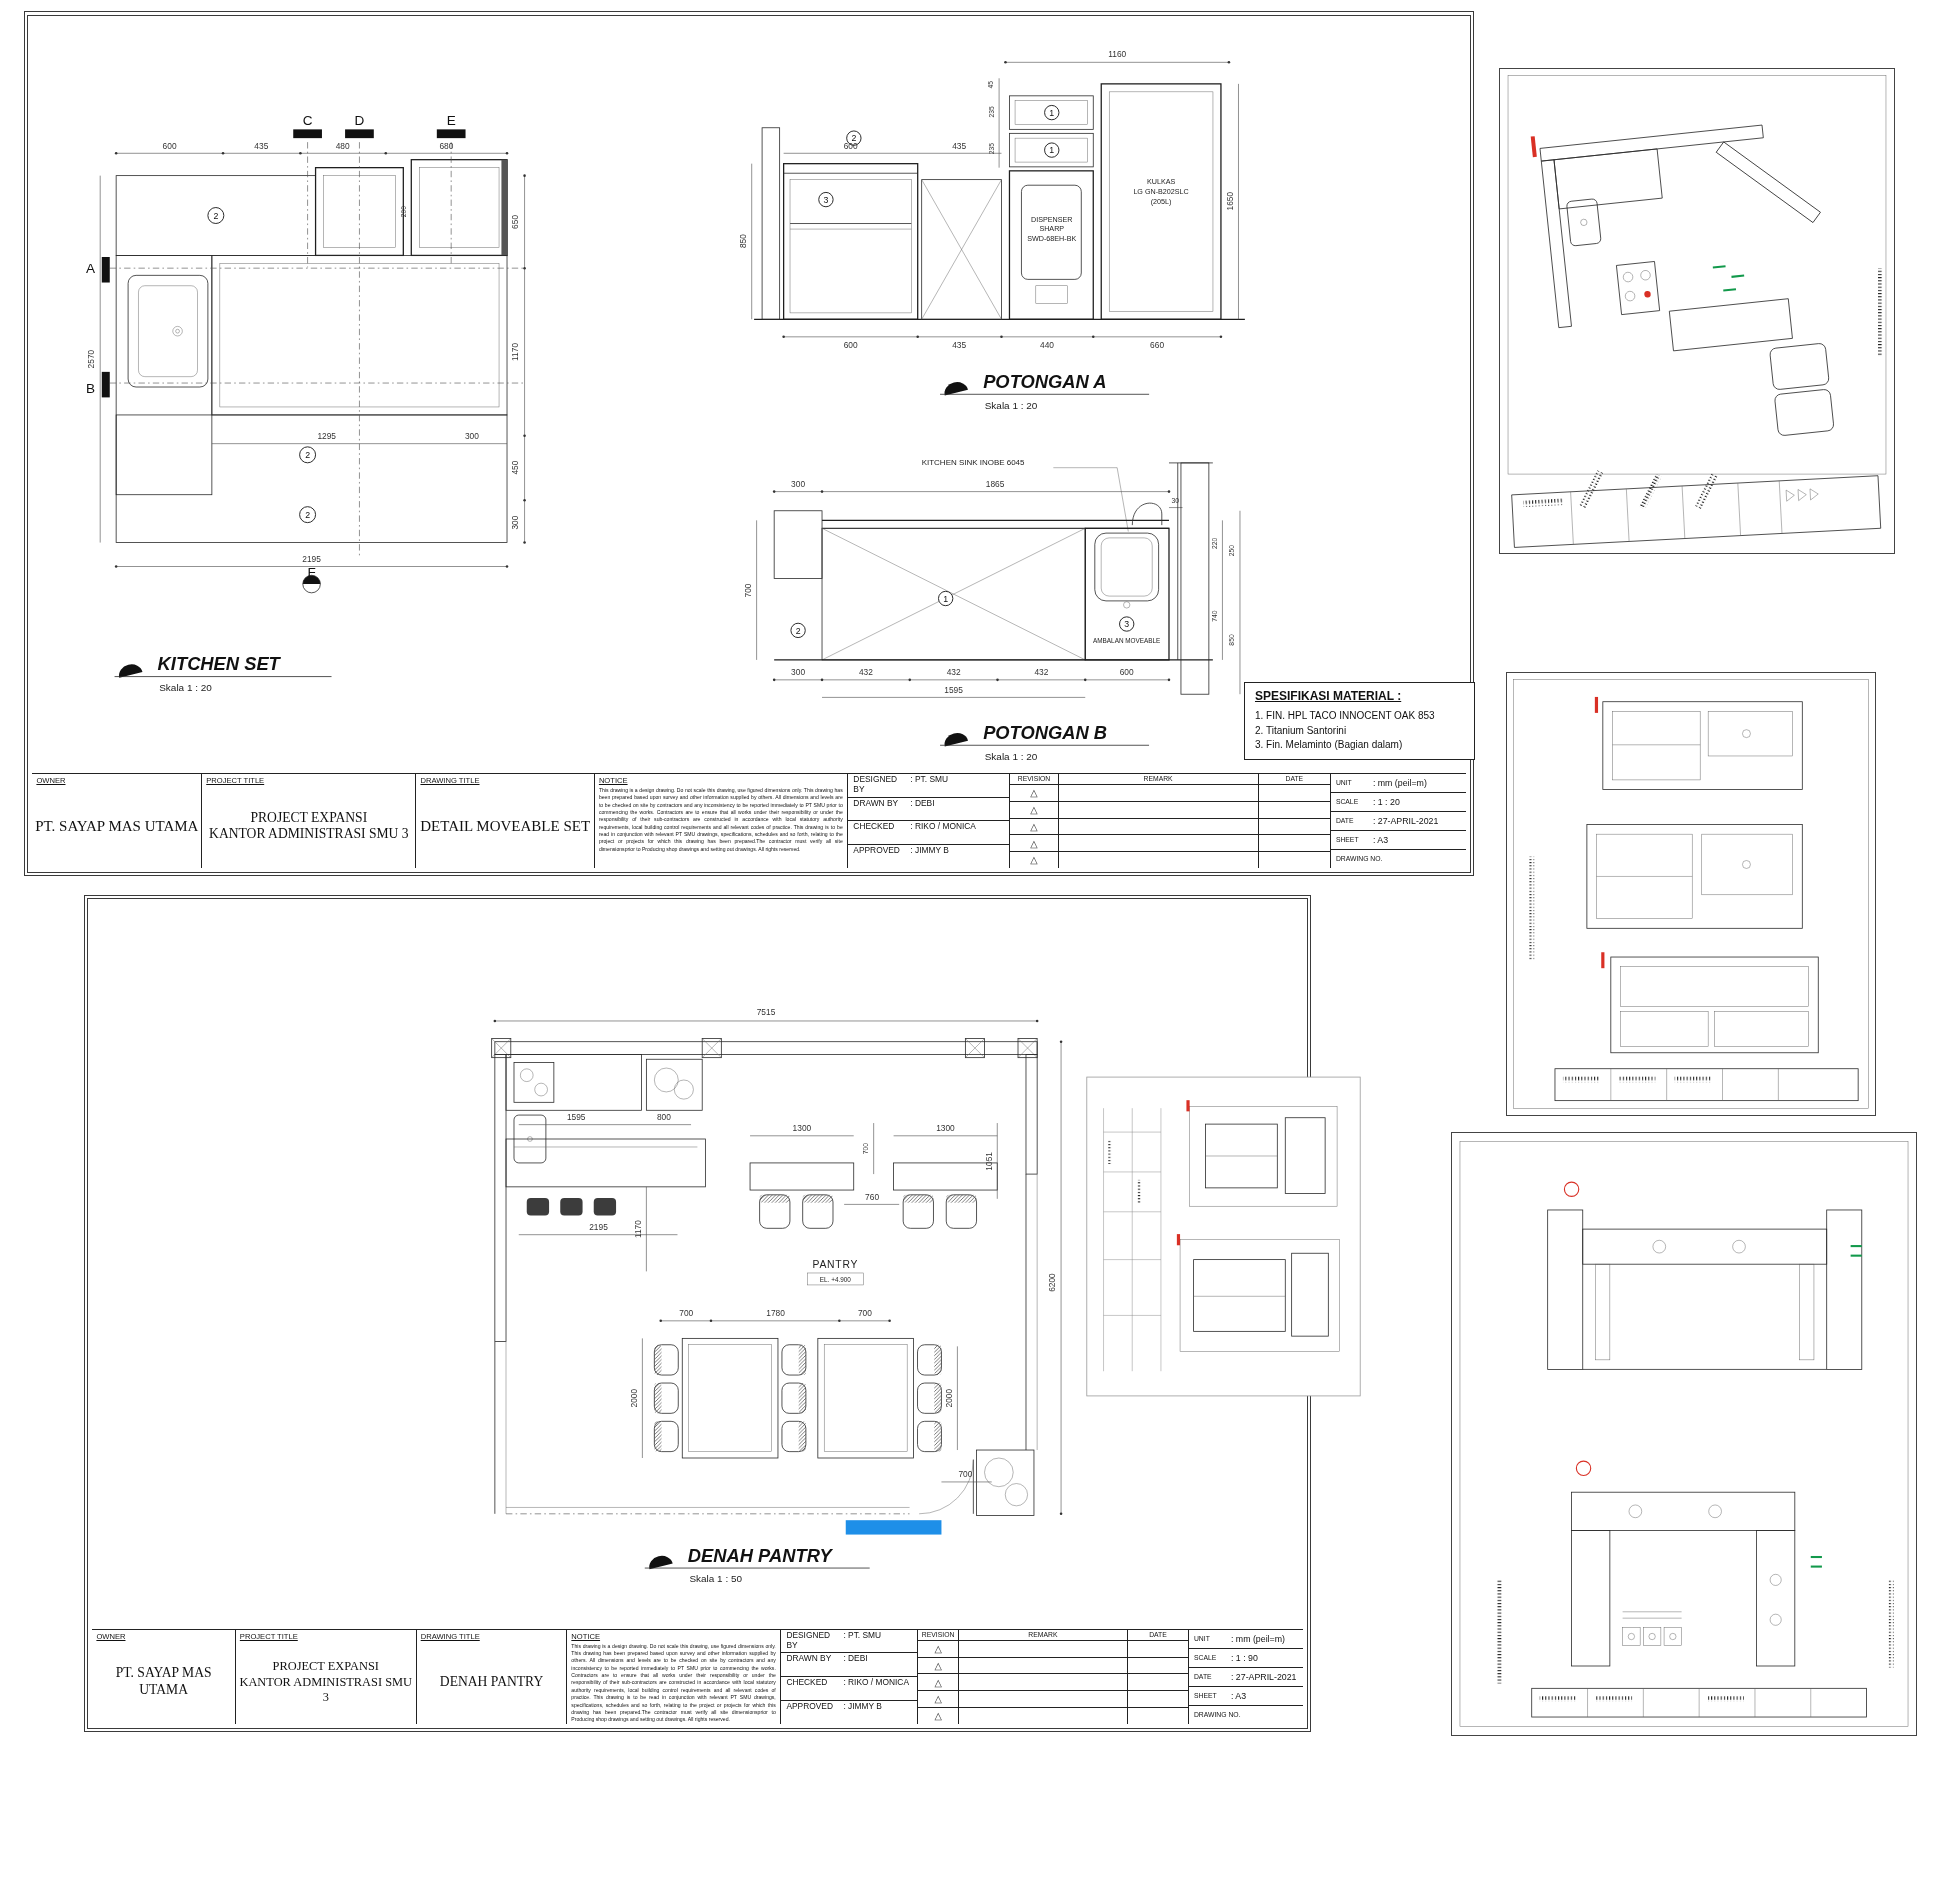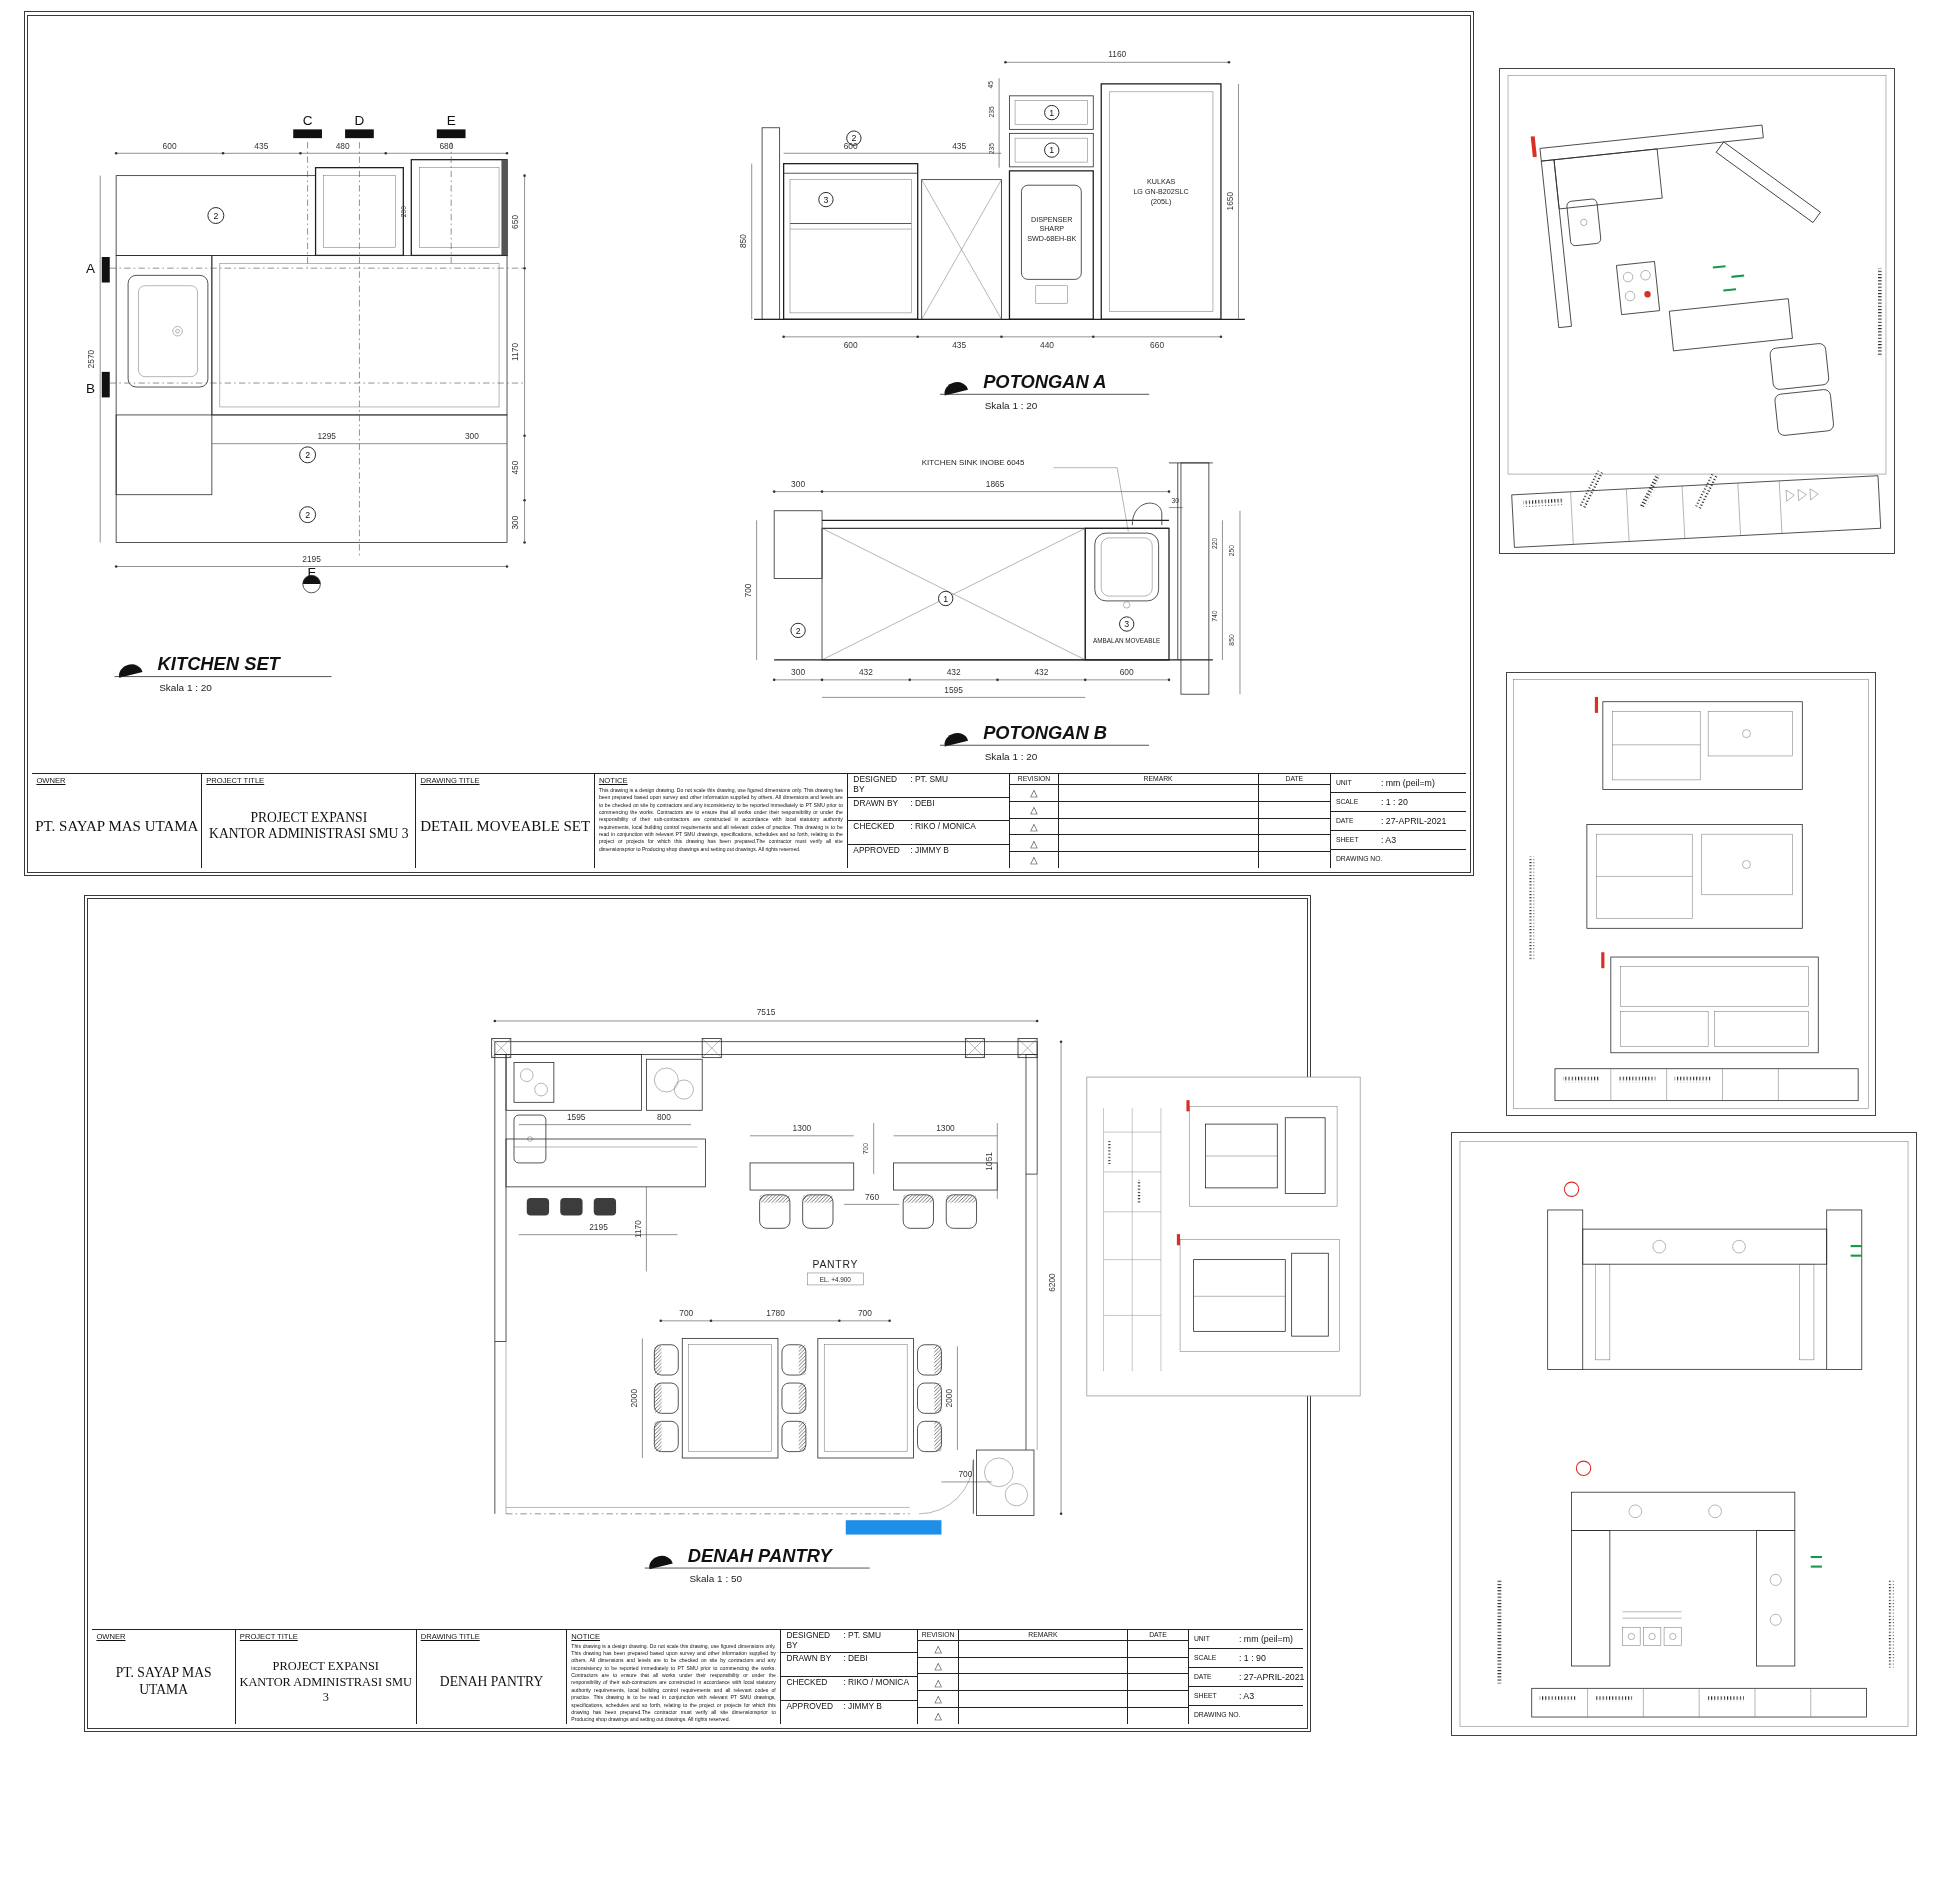--- a/index.html
+++ b/index.html
@@ -31,21 +31,21 @@
   .cell:last-child{border-right:none}
   .hdr{font-size:7.6px;padding:2.4px 4px 0;color:#111;text-decoration:underline;flex:0 0 auto}
   .bigv{flex:1;display:flex;flex-direction:column;align-items:center;justify-content:center;text-align:center;font-family:"Liberation Serif",serif;font-size:15px;color:#111;line-height:1.25}
   .notice{margin:1.6px 4px;font-size:5.1px;line-height:1.45;text-align:justify;color:#111}
   .srow{flex:1;border-bottom:1px solid #222;display:flex;font-size:8.4px;padding:0 5.6px;color:#111}
   .srow:last-child{border-bottom:none}
   .sl{width:57px;flex:0 0 auto}
   .rhdr{font-size:6.8px;text-align:center;border-bottom:1px solid #222;padding:1.6px 0;color:#111}
   .rrow{flex:1;border-bottom:1px solid #222;display:flex;align-items:center;justify-content:center;font-size:9.6px;color:#333}
   .rrow:last-child{border-bottom:none}
-  .mrow{flex:1;border-bottom:1px solid #222;display:flex;align-items:center;font-size:8px;padding:0 4.8px;color:#111;gap:11px}
+  .mrow{flex:1;border-bottom:1px solid #222;display:flex;align-items:center;font-size:8px;padding:0 4.8px;color:#111;gap:3px}
   .mrow:last-child{border-bottom:none}
   .ml{width:34px;flex:0 0 auto;font-size:6.8px}
   .mv{font-size:8.8px;white-space:nowrap}
   .spes{position:absolute;border:1.3px solid #222;background:#fff;padding:6.4px 9.6px}
   .spes .st{font-size:12px;font-weight:bold;text-decoration:underline;color:#111;margin-bottom:6.4px}
   .spes .si{font-size:10px;color:#111;line-height:1.45}
   #bigtitle{position:absolute;left:0;top:1754px;width:100%;text-align:center;font-weight:bold;font-size:113px;letter-spacing:4.8px;white-space:nowrap}
 </style>
 </head>
 <body>
@@ -325,20 +325,26 @@
           <text x="275" y="328" class="dt">1595</text>
         </g>
         <g>
           <path d="M262,392 a15,13 0 0 1 30,0 z" fill="#111" transform="rotate(-14 277 386)"></path>
           <text x="312" y="386" class="ttl">POTONGAN B</text>
           <line x1="258" y1="394" x2="520" y2="394" class="lnB"></line>
           <text x="314" y="412" class="skl">Skala 1 : 20</text>
         </g>
       </svg>
 
+      <div class="spes abs" style="left:1216px;top:666px;width:209px">
+        <div class="st">SPESIFIKASI MATERIAL :</div>
+        <div class="si">1. FIN. HPL TACO INNOCENT OAK 853</div>
+        <div class="si">2. Titanium Santorini</div>
+        <div class="si">3. Fin. Melaminto (Bagian dalam)</div>
+      </div>
 
       <div class="tb">
         <div class="cell" style="width:11.8%">
           <div class="hdr">OWNER</div>
           <div class="bigv">PT. SAYAP MAS UTAMA</div>
         </div>
         <div class="cell" style="width:14.9%">
           <div class="hdr">PROJECT TITLE</div>
           <div class="bigv" style="font-size:13.6px">
             <span>PROJECT EXPANSI</span>

